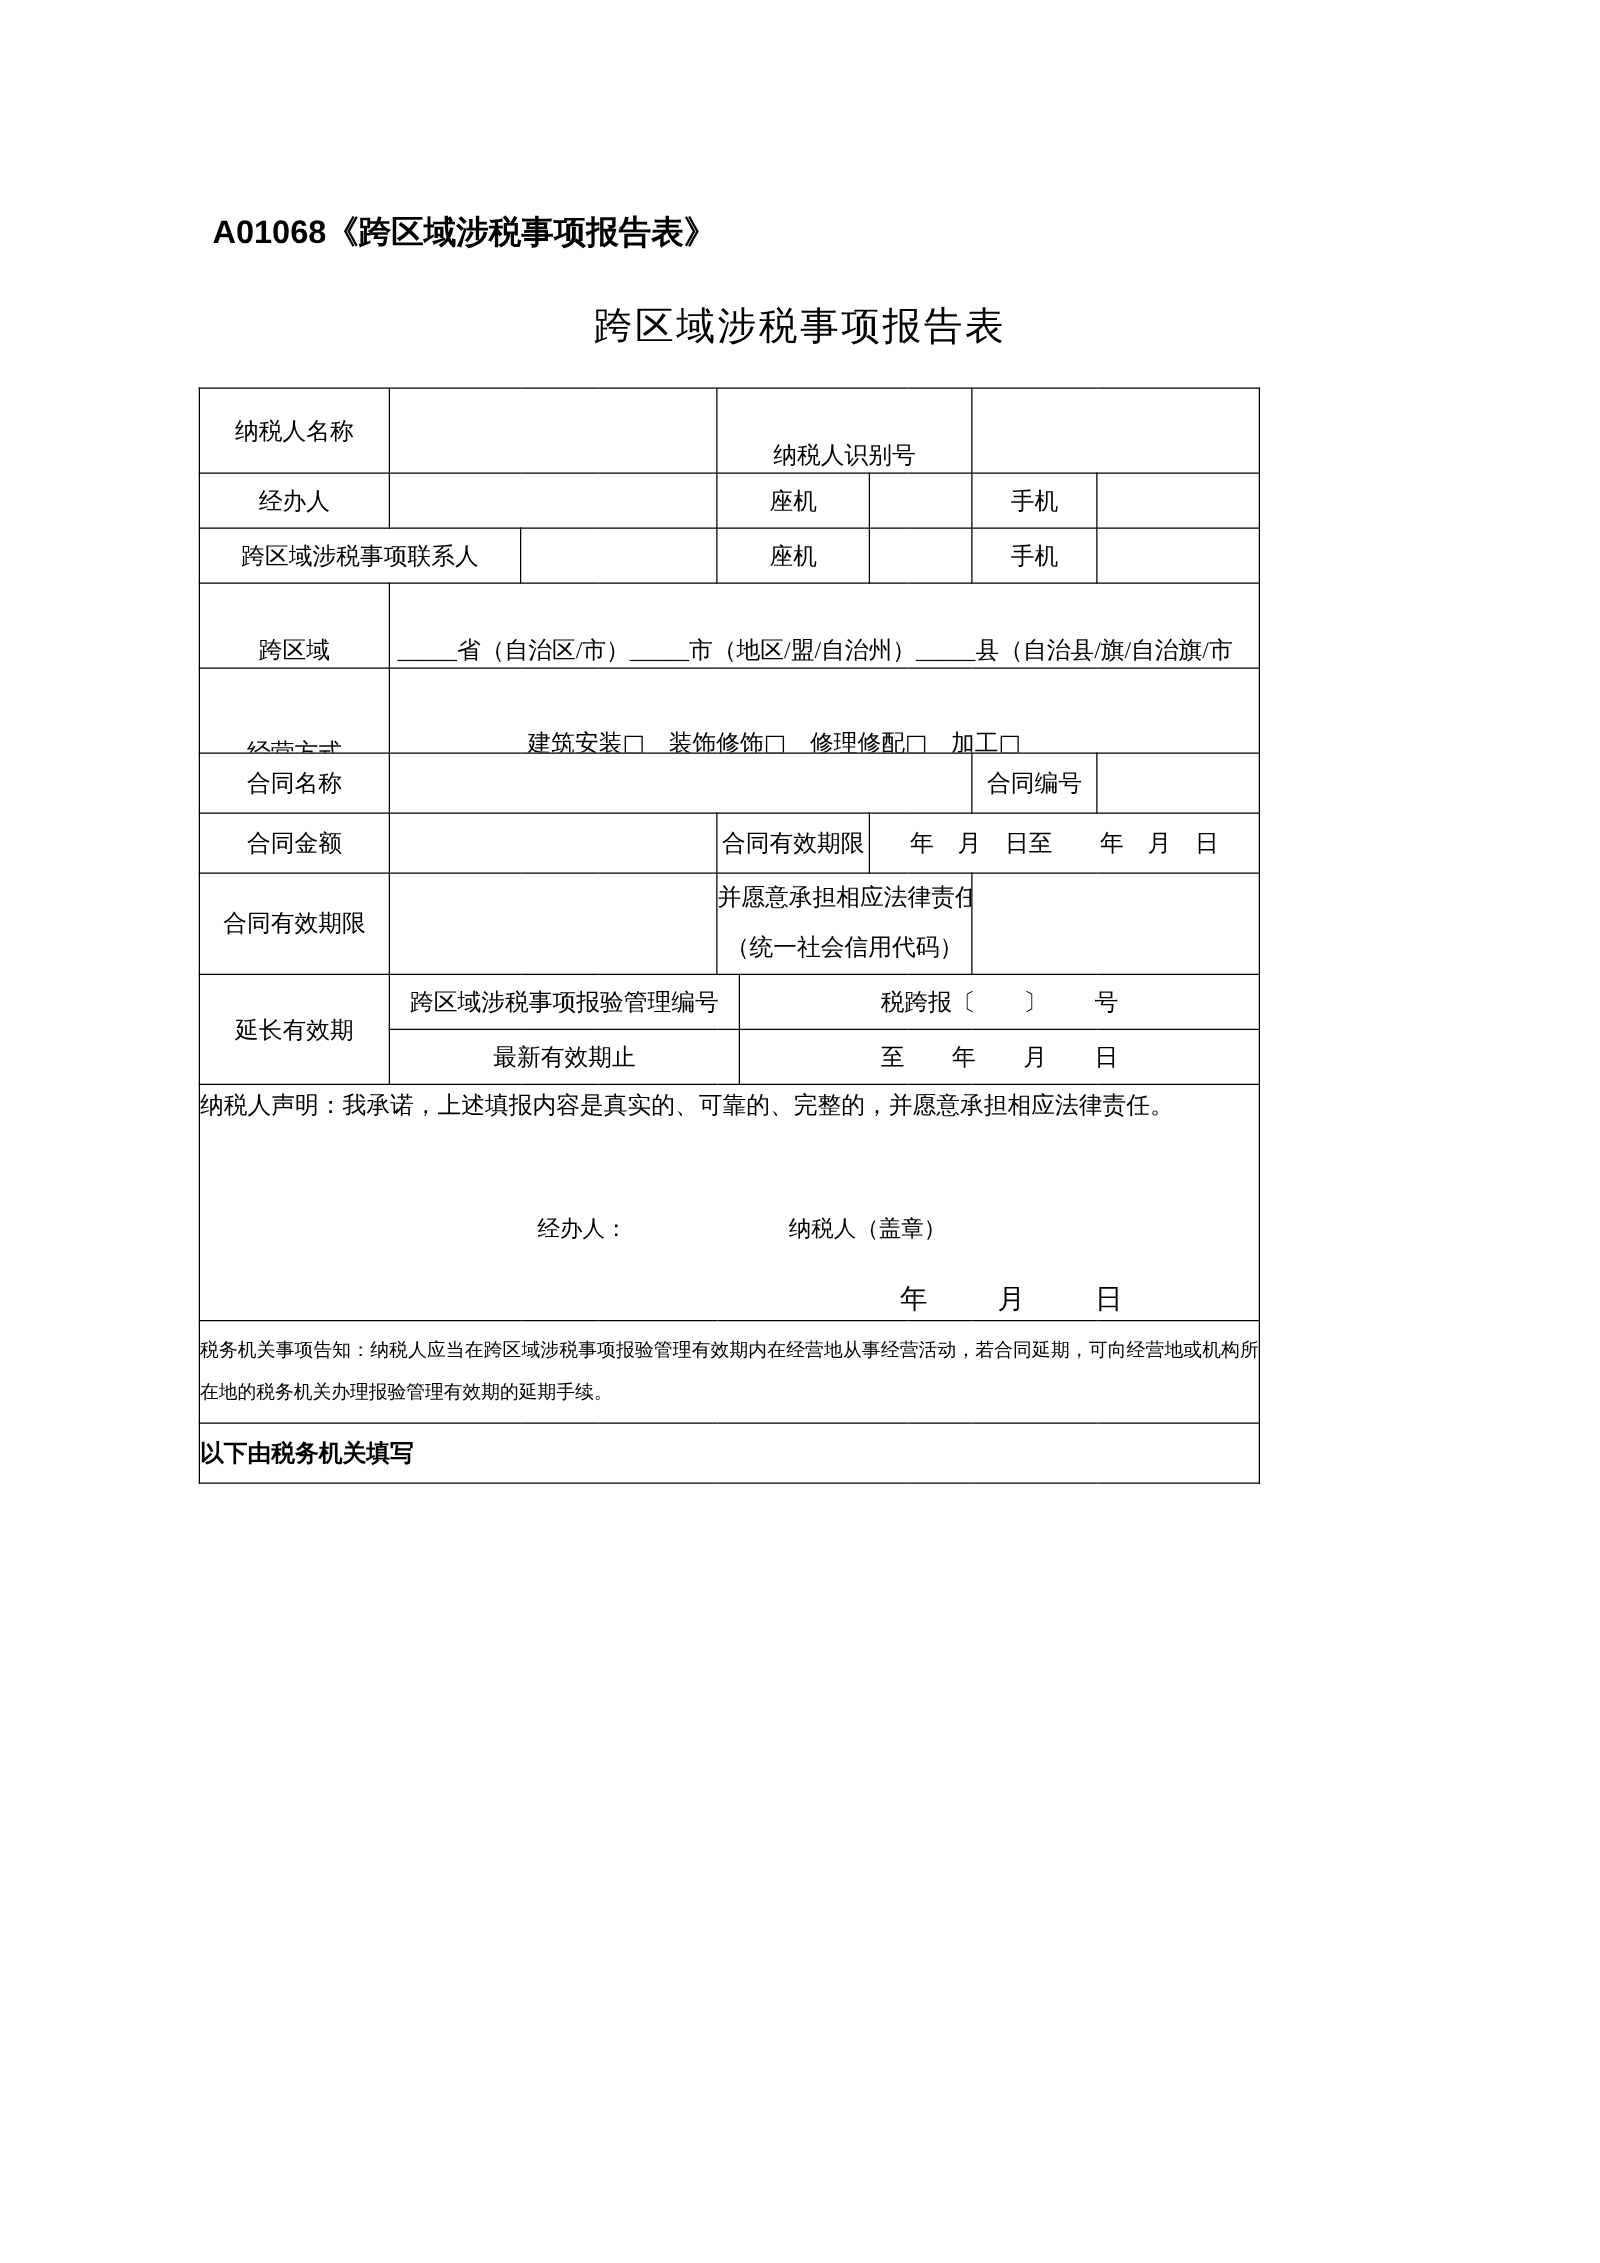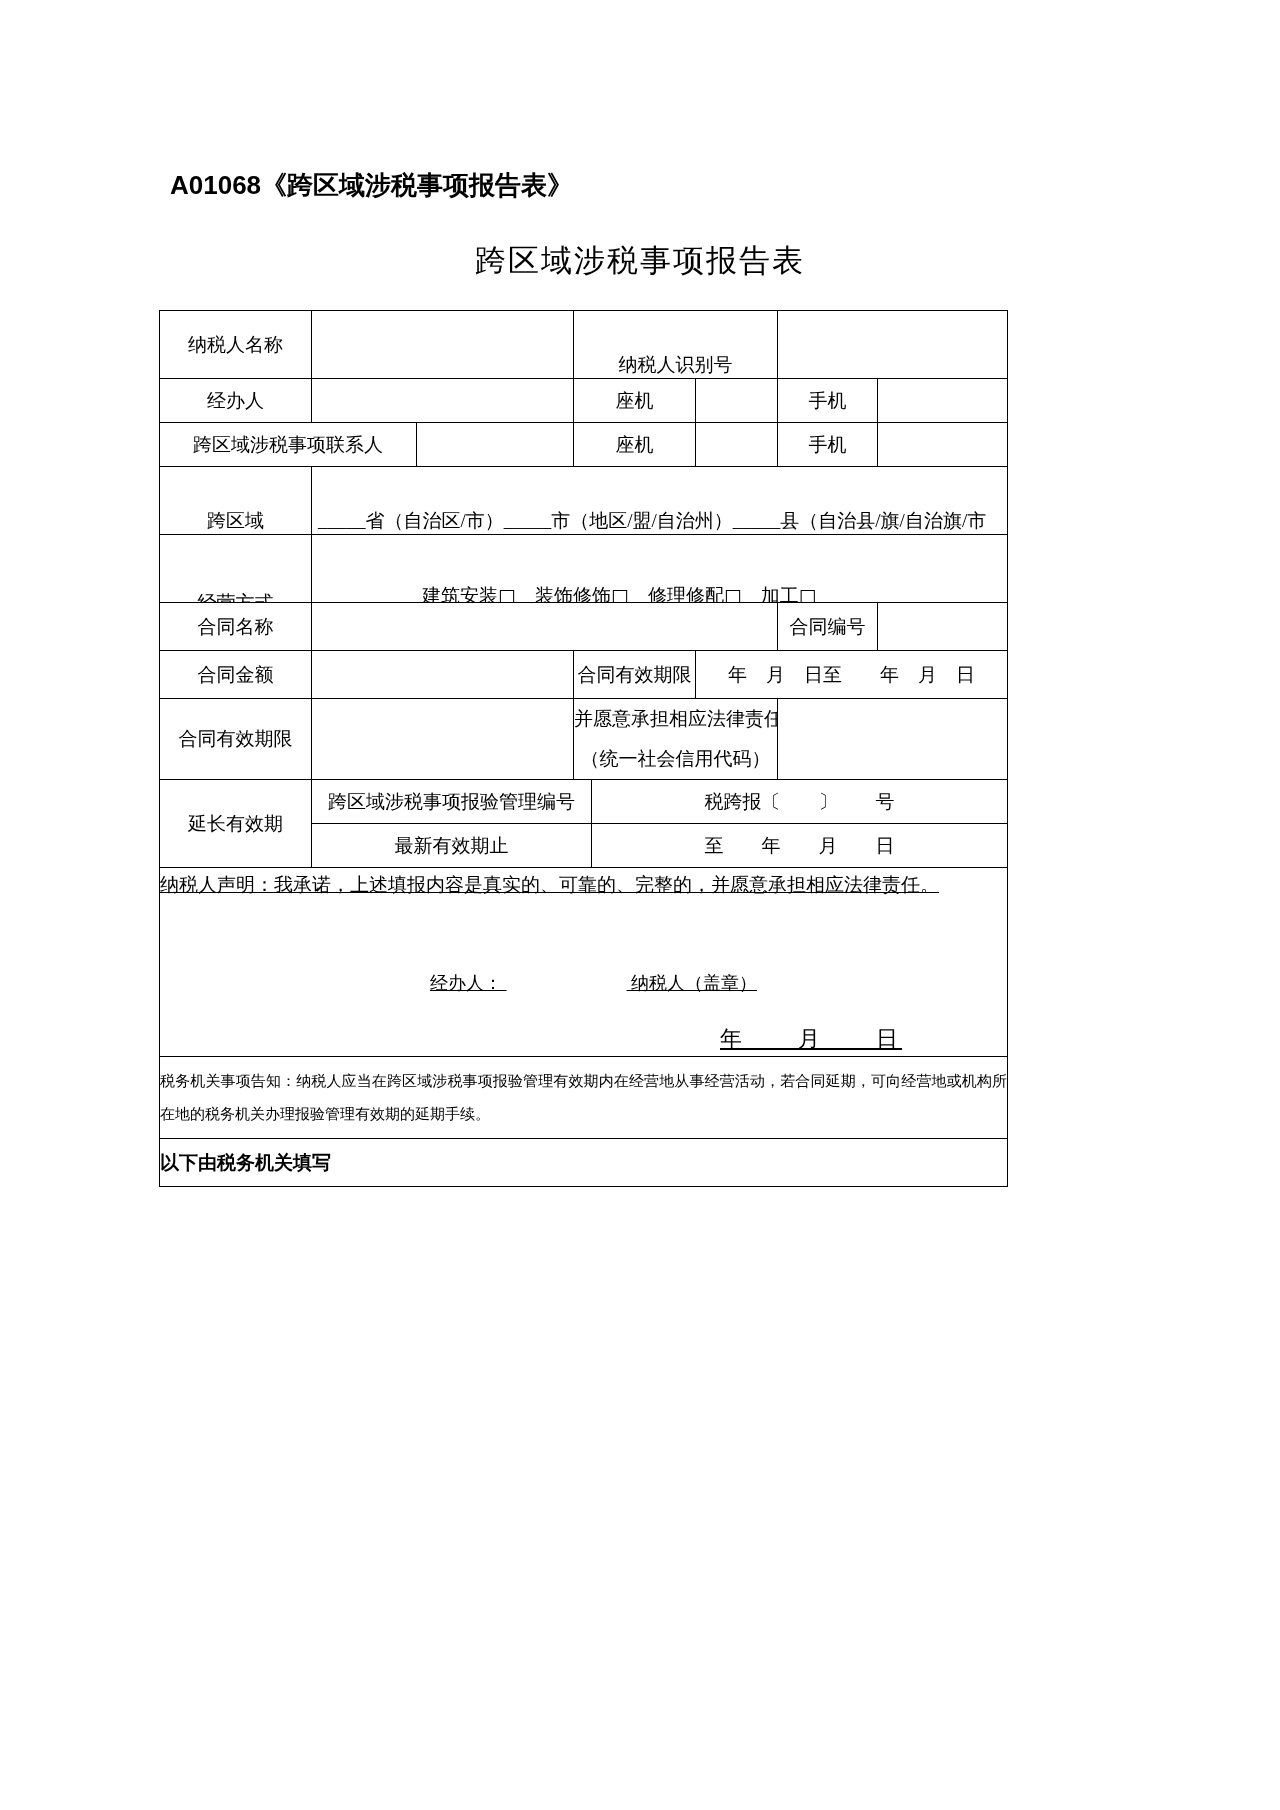--- a/index.html
+++ b/index.html
@@ -75,21 +75,21 @@
 
   .row-h1 { height: 68px; }
   .row-h2 { height: 44px; }
   .row-h3 { height: 44px; }
   .row-addr { height: 68px; }
   .row-mode { height: 68px; margin-top: 12px; }
   .row-cname { height: 48px; }
   .row-camt { height: 48px; }
   .row-cparty { height: 68px; }
   .row-ext { height: 44px; }
-  .row-decl { height: 180px; text-decoration: underline; }
+  .row-decl { height: 180px; }
   .row-notice { height: 82px; }
   .row-footer { height: 48px; }
 
   .nowrap { white-space: nowrap; }
 
   .boxchar { font-family: "DejaVu Sans", sans-serif; font-size: 17px; }
 
   .overflow-cell {
     position: relative;
     height: 100%;

